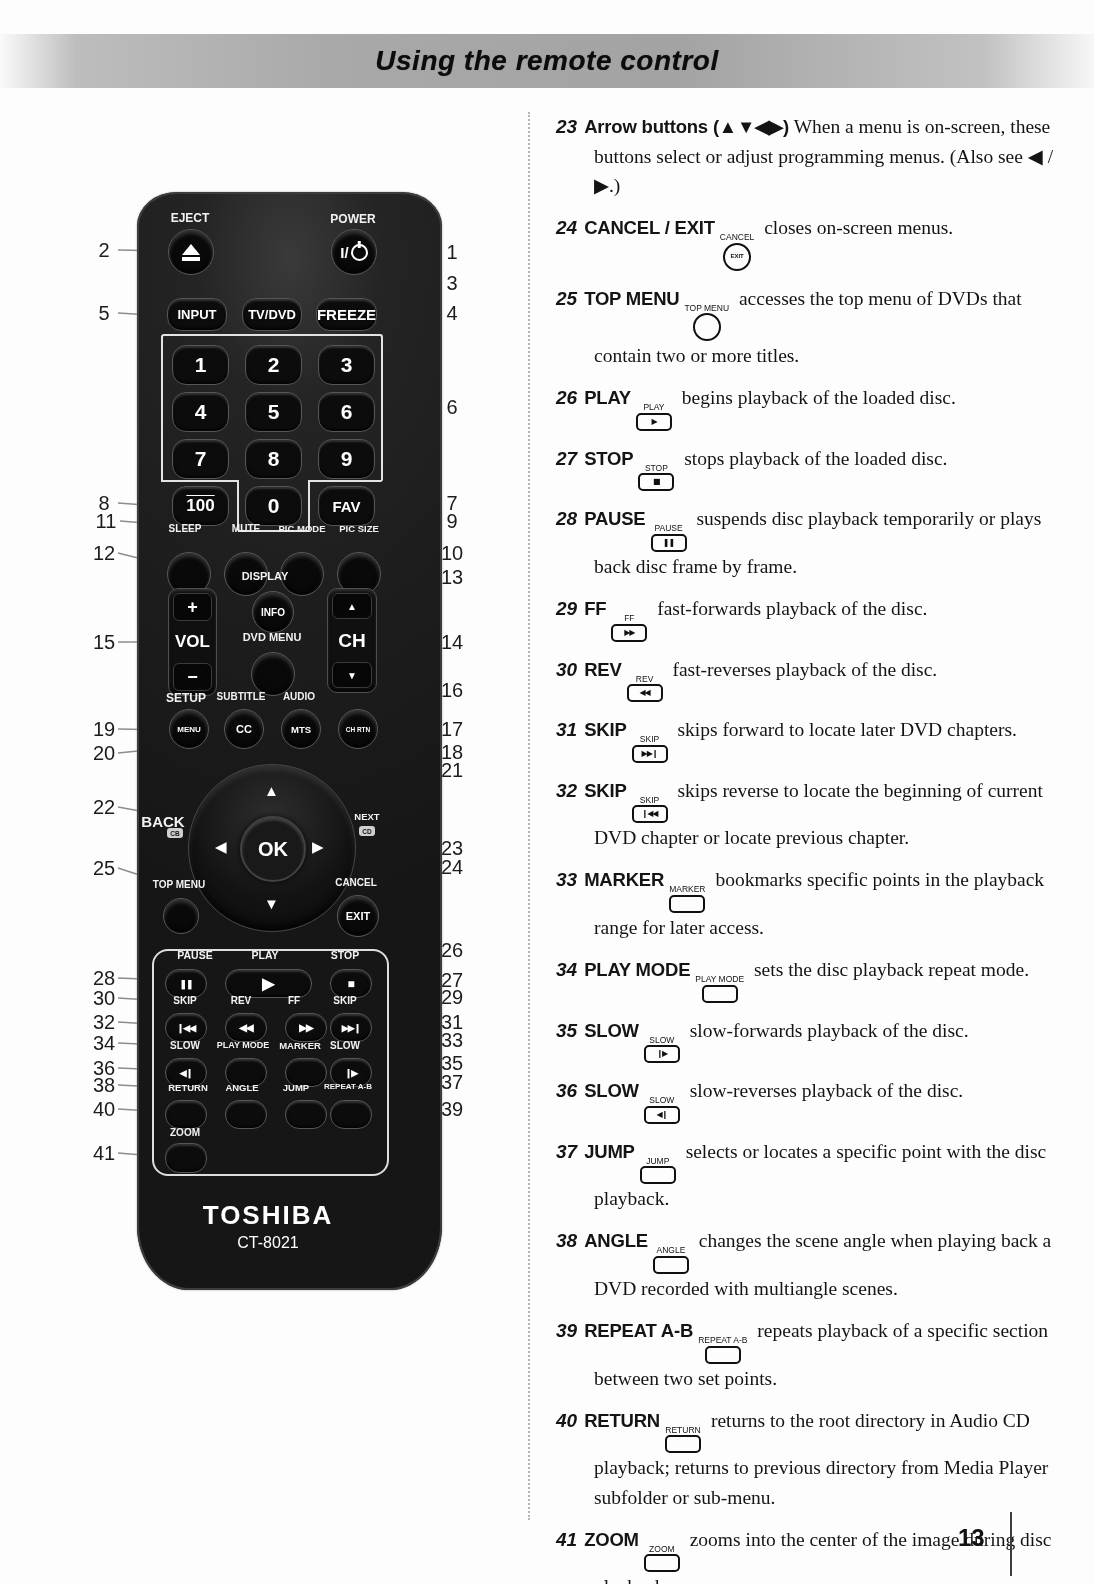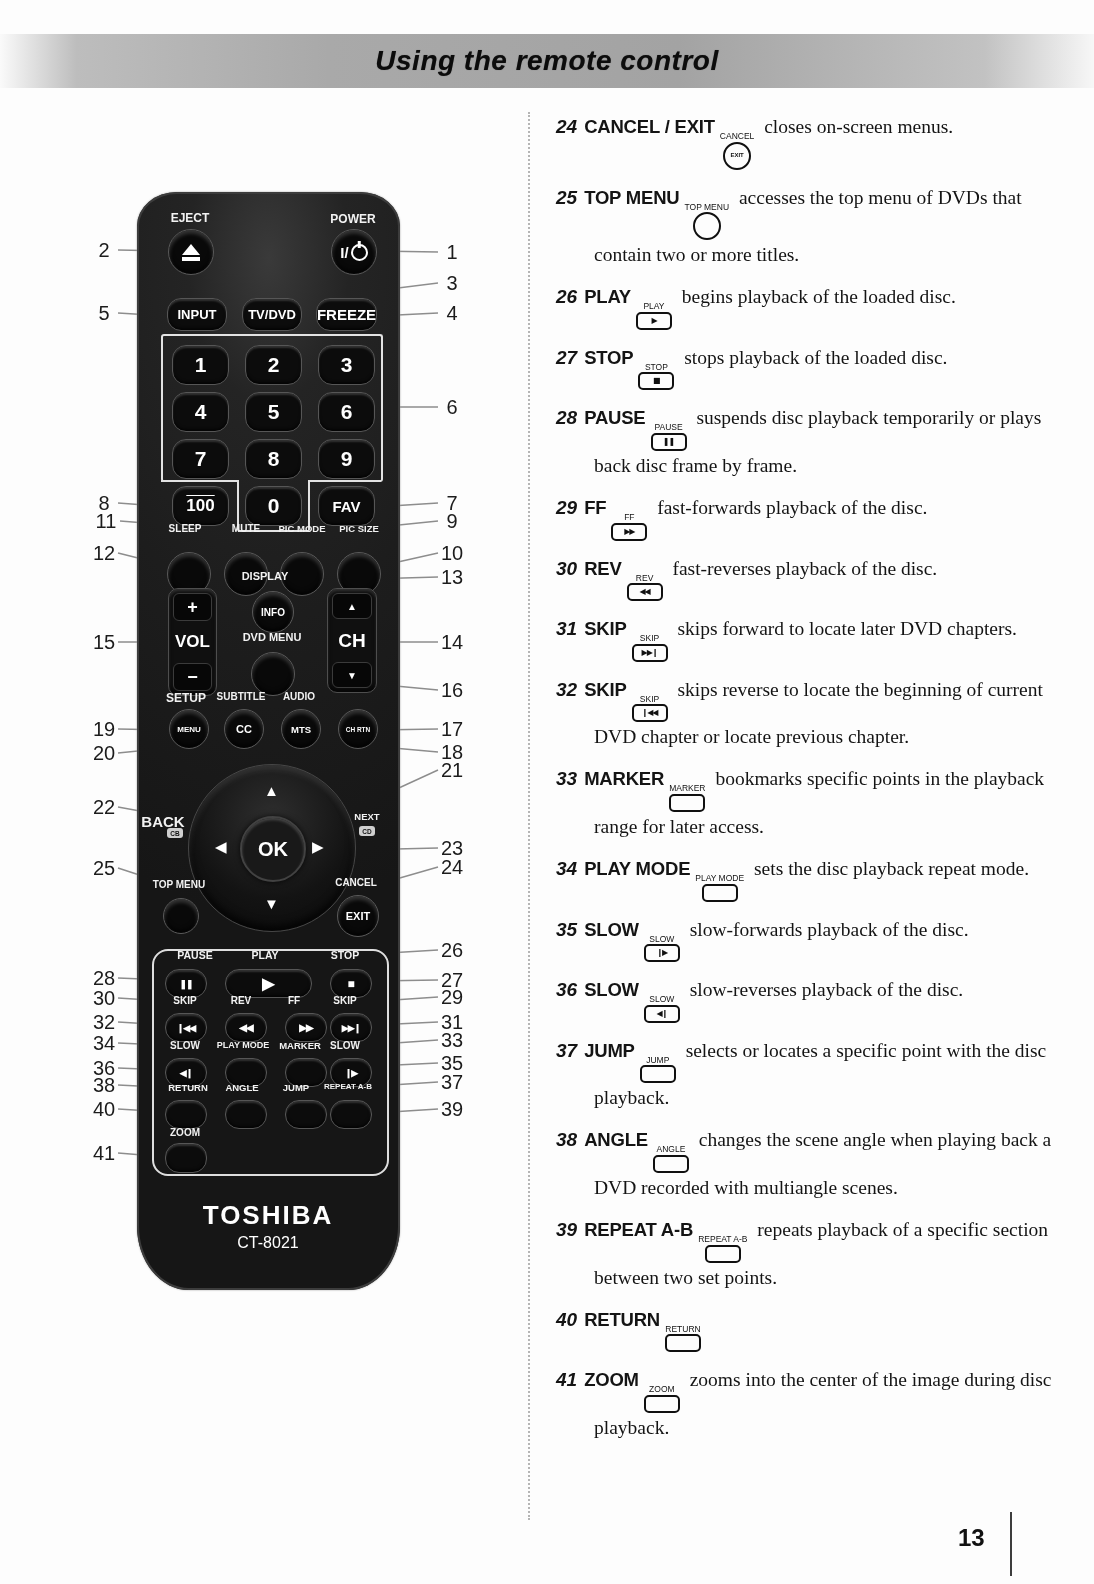--- a/index.html
+++ b/index.html
@@ -16,21 +16,21 @@
   .col-divider{position:absolute;left:528px;top:112px;height:1408px;width:0;border-left:2px dotted #b5b5b5;}
 
   
   #callout-lines{position:absolute;left:0;top:0;pointer-events:none;}
   .cnum{position:absolute;transform:translate(-50%,-50%);font-size:20px;color:#1c1c1c;}
 
   
   .remote{position:absolute;left:137px;top:192px;width:263px;height:1098px;
     background:radial-gradient(140% 60% at 50% 6%, #3a3a3a 0%, #242424 22%, #1d1d1d 55%, #161616 100%);
     border-radius:40px 40px 52px 52px / 34px 34px 64px 64px;
-    box-shadow:inset 0 0 0 2px #3c3c3c, 0 0 2px #9a9a9a;}
+    box-shadow:inset 0 0 0 2px #3c3c3c, 0 0 2px #9a9a9a;padding-left:42px;}
   .rl{position:absolute;transform:translateX(-50%);color:#f2f2f2;font-weight:bold;white-space:nowrap;line-height:1;}
   .rbtn{position:absolute;background:#0c0c0c;border:1px solid #565656;border-radius:14px;color:#fff;
     font-weight:bold;display:flex;align-items:center;justify-content:center;
     box-shadow:inset 0 2px 2px rgba(255,255,255,.16), inset 0 -2px 3px rgba(0,0,0,.7);}
   .cir{position:absolute;border-radius:50%;background:#090909;border:1px solid #5a5a5a;color:#fff;font-weight:bold;
     display:flex;align-items:center;justify-content:center;
     box-shadow:inset 0 3px 4px rgba(255,255,255,.2), inset 0 -3px 4px rgba(0,0,0,.75);}
   .outline-box{position:absolute;border:2px solid #e3e3e3;border-radius:3px;}
   .seg{position:absolute;border-top:2px solid #e3e3e3;height:0;}
   .ext{position:absolute;border:2px solid #e3e3e3;border-top:none;border-radius:0 0 3px 3px;}
@@ -296,20 +296,21 @@
     <div class="rbtn" style="left:193px;top:908px;width:40px;height:27px;"></div>
 
     <span class="rl" style="left:48px;top:936px;font-size:10px;">ZOOM</span>
     <div class="rbtn" style="left:28px;top:951px;width:40px;height:28px;"></div>
 
     <span class="brand" style="left:131px;top:1008px;font-size:26px;letter-spacing:2px;">TOSHIBA</span>
     <span class="brand" style="left:131px;top:1042px;font-size:16px;font-weight:normal;">CT-8021</span>
   </div>
 
   <div id="items" class="items">
+      <div class="item"><span class="inum">23</span><span class="iname">Arrow buttons (▲▼◀▶)</span> <span class="itext"> When a menu is on-screen, these buttons select or adjust programming menus. (Also see ◀ / ▶.)</span></div>
       <div class="item"><span class="inum">24</span><span class="iname">CANCEL / EXIT</span><span class="mini">
           <span class="mini-label">CANCEL</span>
           <span class="mini-circle">EXIT</span>
         </span><span class="itext"> closes on-screen menus.</span></div>
       <div class="item"><span class="inum">25</span><span class="iname">TOP MENU</span><span class="mini">
           <span class="mini-label">TOP MENU</span>
           <span class="mini-circle"></span>
         </span><span class="itext"> accesses the top menu of DVDs that contain two or more titles.</span></div>
       <div class="item"><span class="inum">26</span><span class="iname">PLAY</span><span class="mini">
           <span class="mini-label">PLAY</span>
@@ -363,21 +364,21 @@
           <span class="mini-label">ANGLE</span>
           <span class="mini-rect"></span>
         </span><span class="itext"> changes the scene angle when playing back a DVD recorded with multiangle scenes.</span></div>
       <div class="item"><span class="inum">39</span><span class="iname">REPEAT A-B</span><span class="mini">
           <span class="mini-label">REPEAT A-B</span>
           <span class="mini-rect"></span>
         </span><span class="itext"> repeats playback of a specific section between two set points.</span></div>
       <div class="item"><span class="inum">40</span><span class="iname">RETURN</span><span class="mini">
           <span class="mini-label">RETURN</span>
           <span class="mini-rect"></span>
-        </span></div>
+        </span><span class="itext"> returns to the root directory in Audio CD playback; returns to previous directory from Media Player subfolder or sub-menu.</span></div>
       <div class="item"><span class="inum">41</span><span class="iname">ZOOM</span><span class="mini">
           <span class="mini-label">ZOOM</span>
           <span class="mini-rect"></span>
         </span><span class="itext"> zooms into the center of the image during disc playback.</span></div>
     </div>
 
   <div class="pageno">13</div>
   <div class="pageno-rule"></div>
 
 </div>

